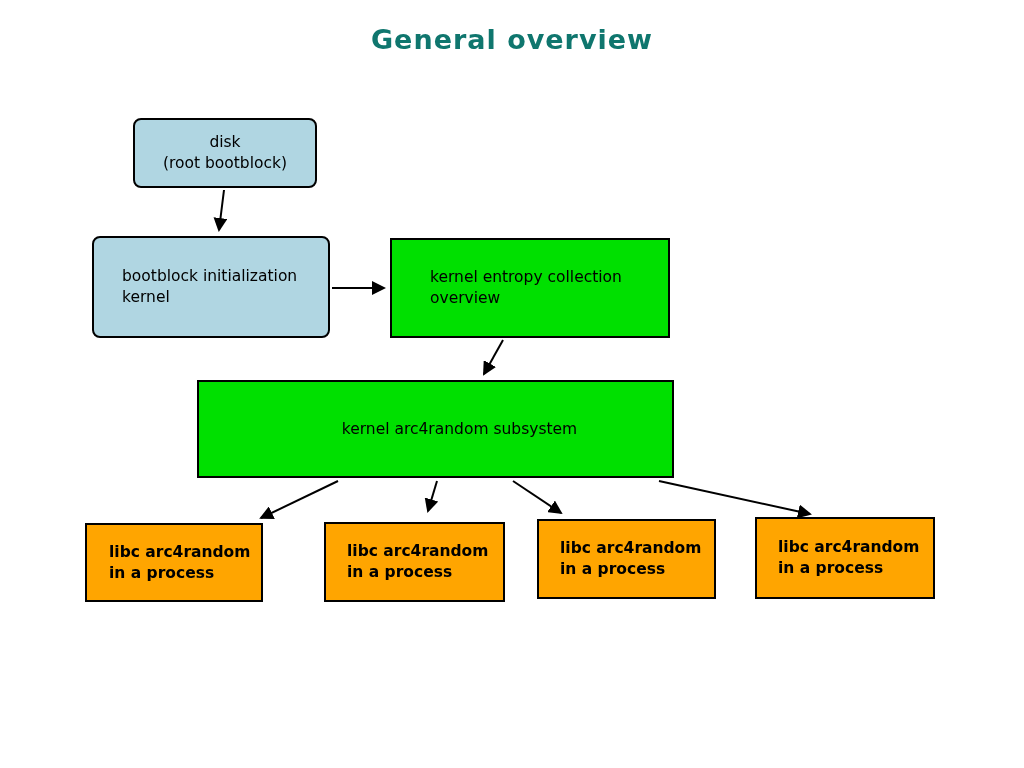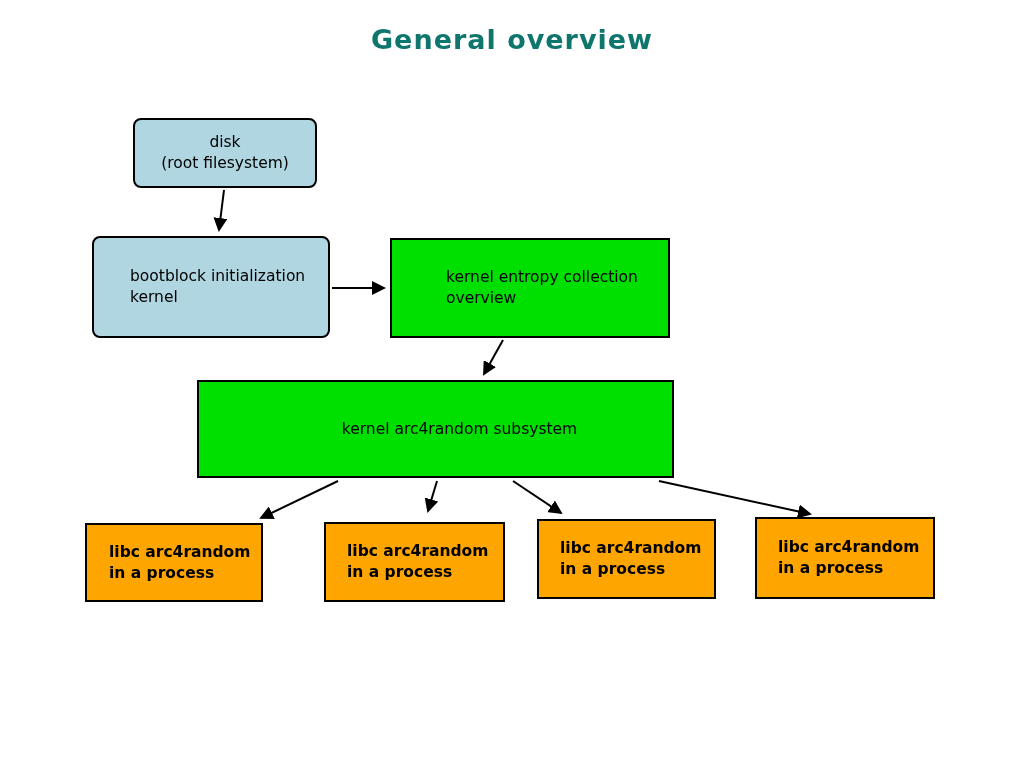--- a/index.html
+++ b/index.html
@@ -74,29 +74,29 @@
     <line x1="332" y1="288" x2="384" y2="288" stroke="#000" stroke-width="2" marker-end="url(#ah)"></line>
     <line x1="503" y1="340" x2="484" y2="374" stroke="#000" stroke-width="2" marker-end="url(#ah)"></line>
     <line x1="338" y1="481" x2="261" y2="518" stroke="#000" stroke-width="2" marker-end="url(#ah)"></line>
     <line x1="437" y1="481" x2="428" y2="511" stroke="#000" stroke-width="2" marker-end="url(#ah)"></line>
     <line x1="513" y1="481" x2="561" y2="513" stroke="#000" stroke-width="2" marker-end="url(#ah)"></line>
     <line x1="659" y1="481" x2="810" y2="514" stroke="#000" stroke-width="2" marker-end="url(#ah)"></line>
   </svg>
 
   <div class="node blue centered" style="left:133px; top:118px; width:184px; height:70px;">
     <span>disk</span>
-    <span>(root filesystem)</span>
+    <span>(root bootblock)</span>
   </div>
 
-  <div class="node blue" style="left:92px; top:236px; width:238px; height:102px; padding-left:36px;">
+  <div class="node blue" style="left:92px; top:236px; width:238px; height:102px; padding-left:28px;">
     <span>bootblock initialization</span>
     <span>kernel</span>
   </div>
 
-  <div class="node green" style="left:390px; top:238px; width:280px; height:100px; padding-left:54px;">
+  <div class="node green" style="left:390px; top:238px; width:280px; height:100px; padding-left:38px;">
     <span>kernel entropy collection</span>
     <span>overview</span>
   </div>
 
   <div class="node green centered" style="left:197px; top:380px; width:477px; height:98px;">
     <span>kernel arc4random subsystem</span>
   </div>
 
   <div class="node orange" style="left:85px; top:523px; width:178px; height:79px; padding-left:22px;">
     <span>libc arc4random</span>

